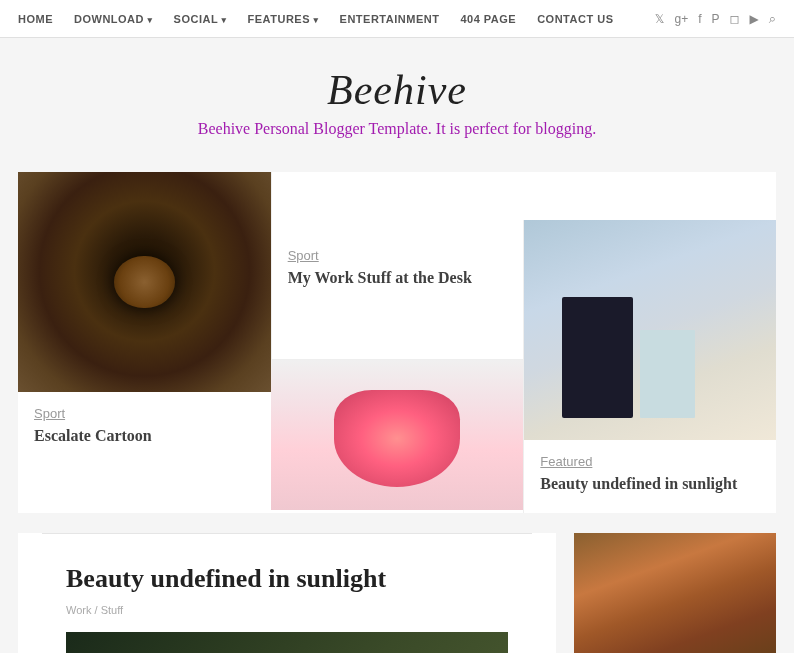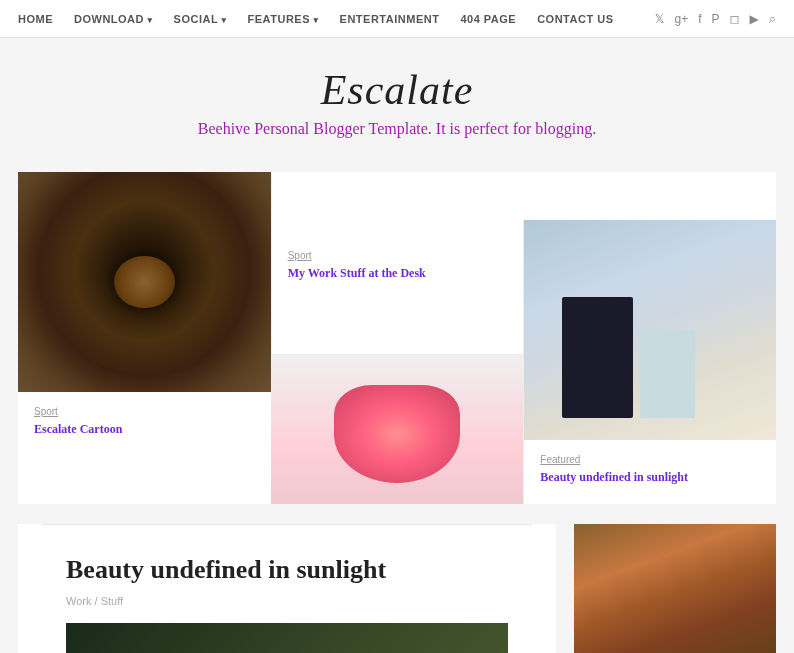--- a/index.html
+++ b/index.html
@@ -122,34 +122,34 @@
       overflow: hidden;
     }
     .post-right .post-info {
       padding: 14px 16px 18px;
       background: #fff;
     }
 
     
     .cat-label {
       font-family: Arial, sans-serif;
-      font-size: 10px;
+      font-size: 13px;
       color: #999;
       text-decoration: underline;
       cursor: pointer;
       display: block;
       margin-bottom: 5px;
     }
 
     
     .post-title-text {
       font-family: Georgia, serif;
-      font-size: 12px;
+      font-size: 16px;
       font-weight: bold;
-      color: #6d28d9;
+      color: #404040;
       line-height: 1.3;
     }
 
     
     .featured-article {
       background: #fff;
       padding: 30px 24px 0;
       border-top: 1px solid #e5e5e5;
     }
     .featured-article h2 {
@@ -318,21 +318,21 @@
     <span style="font-size:12px; font-family:Arial;">g+</span>
     <span style="font-size:12px; font-family:Arial;">f</span>
     <span style="font-size:12px; font-family:Arial;">P</span>
     <span style="font-size:12px; font-family:Arial;">◻</span>
     <span style="font-size:12px; font-family:Arial;">▶</span>
     <span style="font-size:13px;">⌕</span>
   </div>
 </nav>
 
 <div class="site-header">
-  <div class="site-title">Escalate</div>
+  <div class="site-title">Beehive</div>
   <div class="site-subtitle">Beehive Personal Blogger Template. It is perfect for blogging.</div>
 </div>
 
 <div class="main-content">
 
   <div class="post-grid">
 
     <div class="post-left">
       <div class="post-img">
         <div class="img-coffee"></div>

